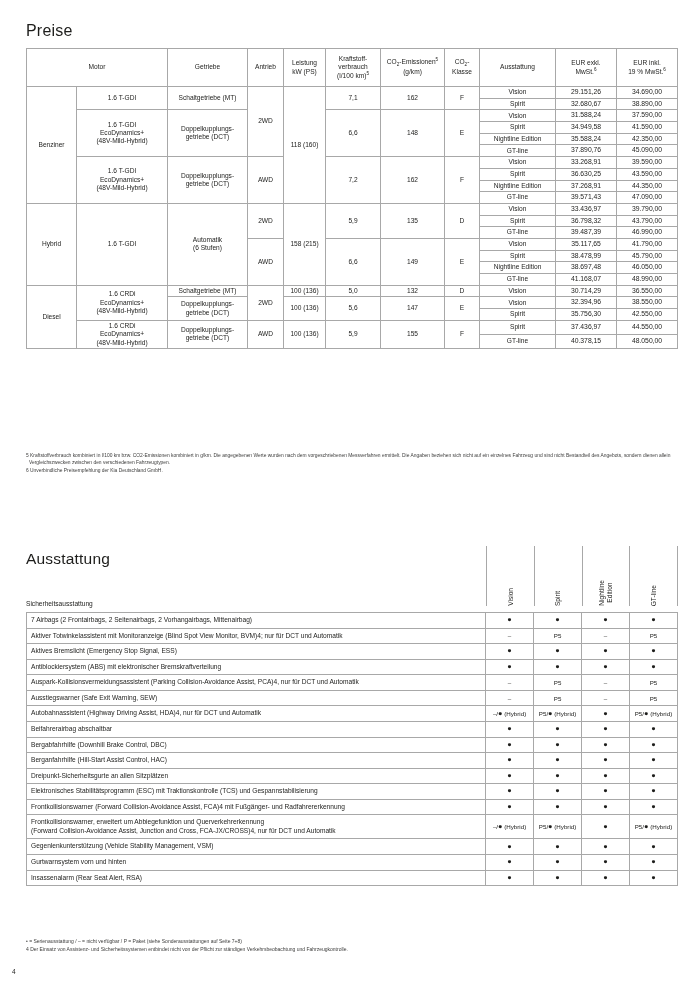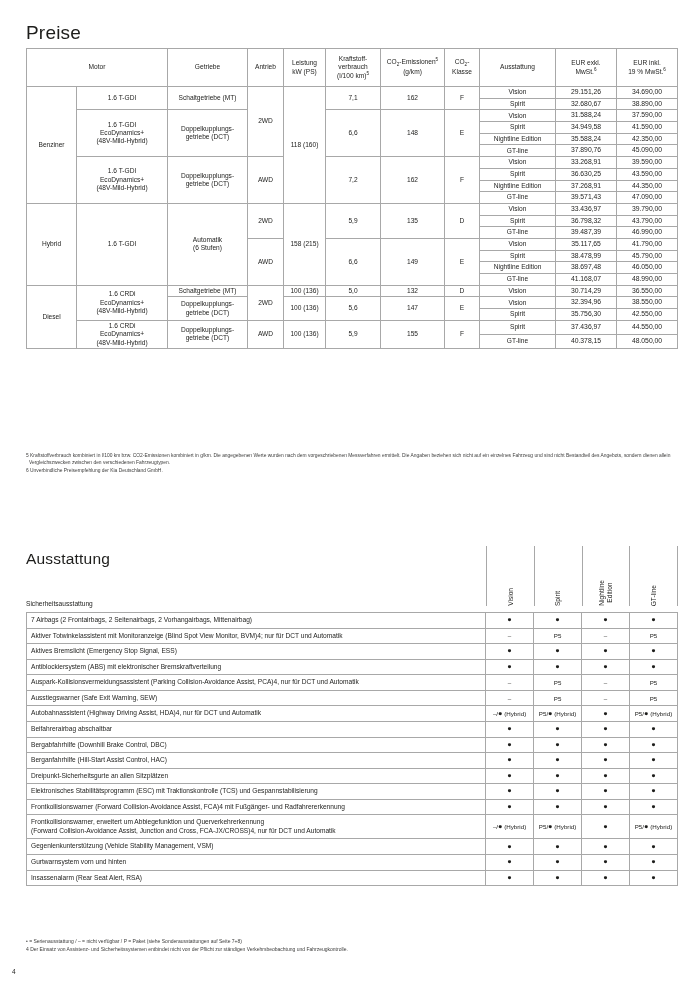--- a/index.html
+++ b/index.html
@@ -7,21 +7,21 @@
     margin: 0; padding: 0;
     width: 700px; height: 990px;
     background: #ffffff;
     font-family: "Liberation Sans", sans-serif;
     color: #1d1d1b;
     -webkit-font-smoothing: antialiased;
   }
   .page { position: relative; width: 700px; height: 990px; padding: 0 24px; }
 
   h2.section-title {
-    font-size: 19px;
+    font-size: 16px;
     font-weight: 400;
     letter-spacing: .2px;
     margin: 0;
     color: #1d1d1b;
   }
 
   
   #preise-title { position: absolute; left: 26px; top: 22px; }
 
   table.price {

